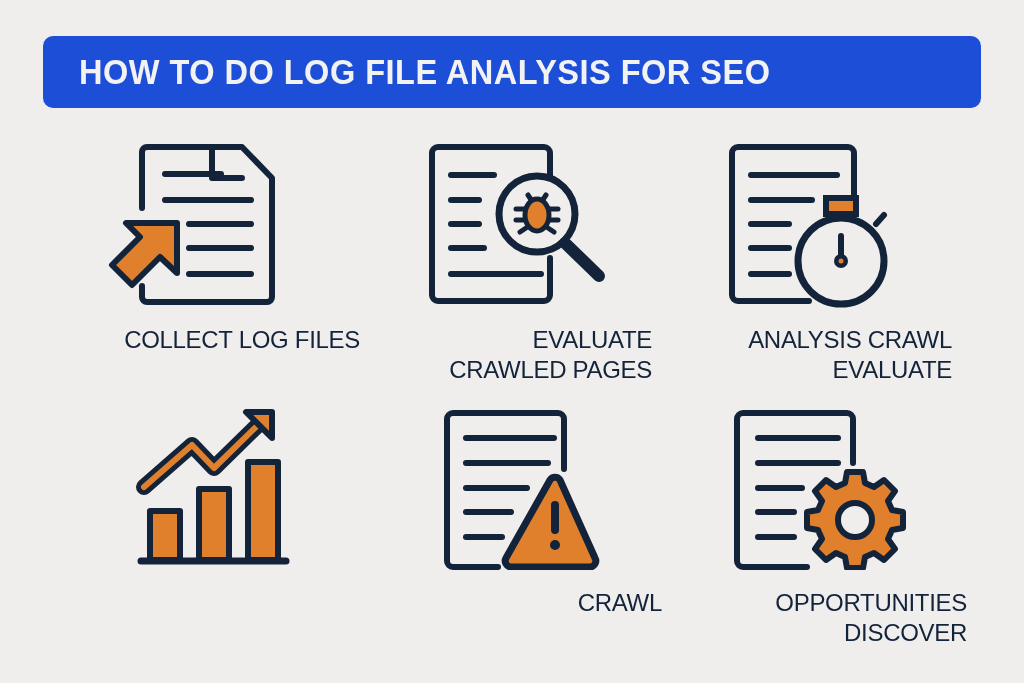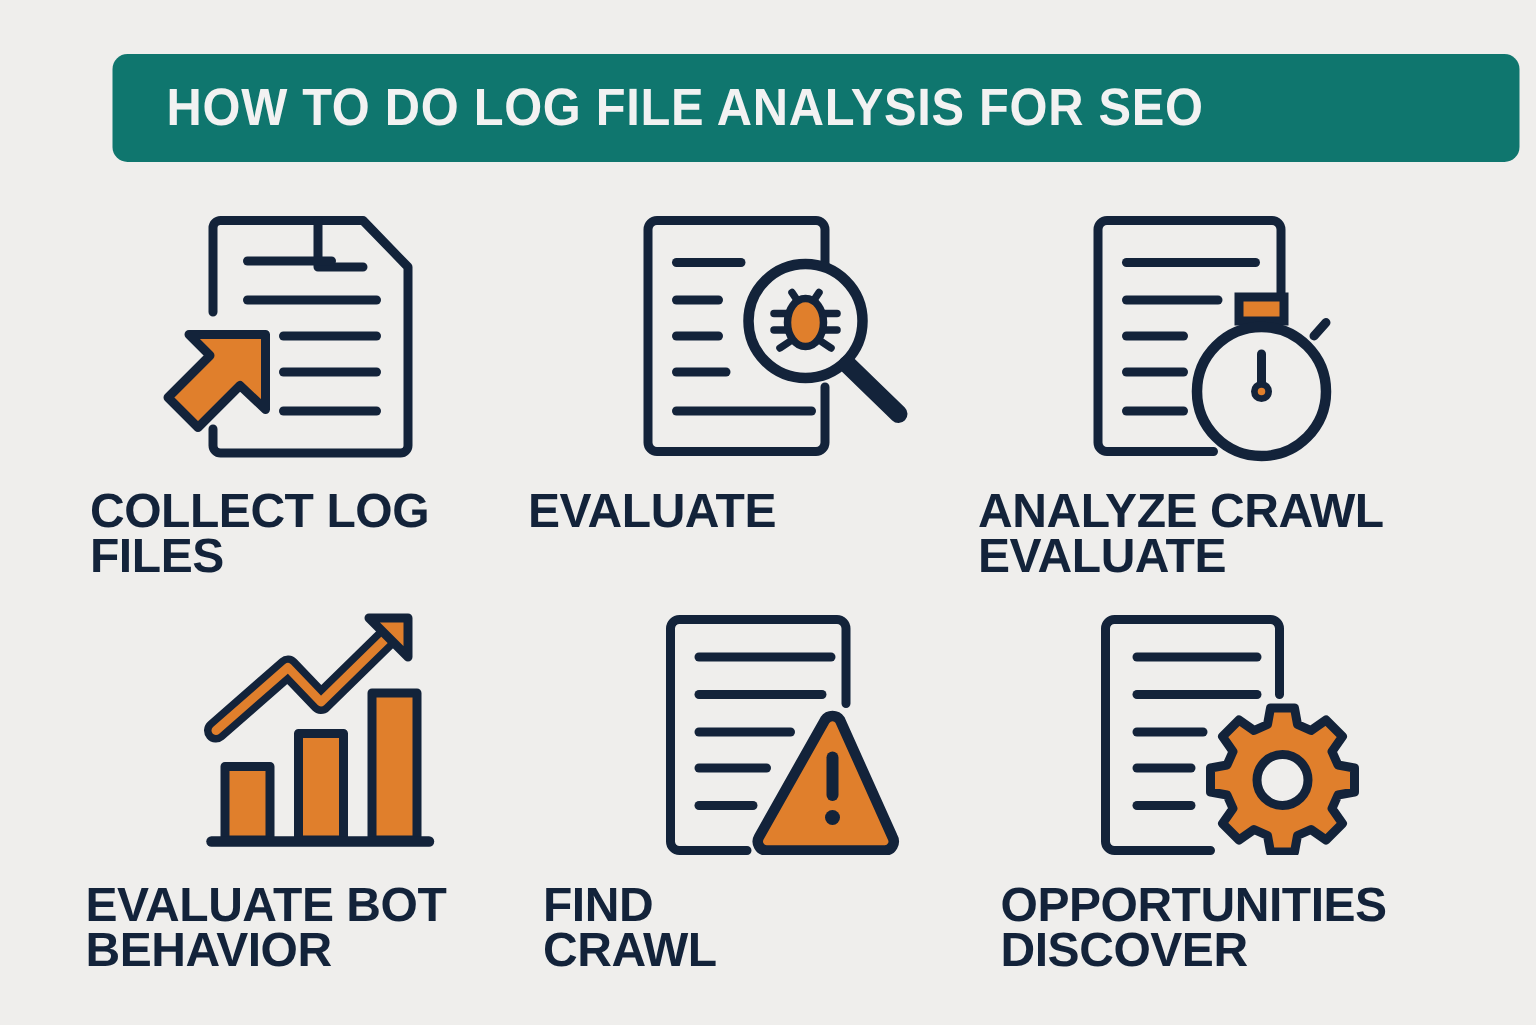--- a/index.html
+++ b/index.html
@@ -4,35 +4,35 @@
 <style>
   html, body { margin:0; padding:0; }
   body {
     width:1024px; height:683px; overflow:hidden;
     background:#efeeec;
     font-family:"Liberation Sans", "DejaVu Sans", sans-serif;
     position:relative;
   }
   .banner {
     position:absolute; left:43px; top:36px; width:938px; height:72px;
-    background:#0f766e; border-radius:10px;
-    display:flex; align-items:center;margin-left:32px;
+    background:#1d4ed8; border-radius:10px;
+    display:flex; align-items:center;
   }
   .banner-title {
     margin-left:36px;
     color:#f2f2f2; font-weight:bold; font-size:35px;
     letter-spacing:0.5px;
     transform:scaleX(0.93); transform-origin:left center;
     white-space:nowrap;
   }
   .step { position:absolute; width:300px; }
   .step svg { position:absolute; }
   .label {
-    position:absolute; left:0; width:300px; text-align:left;
-    color:#13233a; font-weight:bold; font-size:32px; line-height:30px;
+    position:absolute; left:0; width:300px; text-align:right;
+    color:#13233a; font-weight:normal; font-size:24px; line-height:30px;
     letter-spacing:-0.3px;
   }
 </style>
 </head>
 <body>
 
 <div class="banner">
   <div class="banner-title">HOW TO DO LOG FILE ANALYSIS FOR SEO</div>
 </div>
 
@@ -73,20 +73,21 @@
       <line x1="125" y1="69" x2="134" y2="69"></line>
       <line x1="92" y1="80" x2="101" y2="80"></line>
       <line x1="125" y1="80" x2="134" y2="80"></line>
       <line x1="96" y1="92" x2="102" y2="88"></line>
       <line x1="130" y1="92" x2="124" y2="88"></line>
     </g>
     <ellipse cx="113" cy="75" rx="12" ry="16" fill="#e07f2c" stroke="#13233a" stroke-width="5"></ellipse>
   </svg>
   <div class="label" style="top:185px;">
     <div>EVALUATE</div>
+    <div>CRAWLED PAGES</div>
   </div>
 </div>
 
 <div class="step" style="left:652px; top:140px; height:250px;">
   <svg style="left:72px; top:0px;" width="190" height="170" viewBox="0 0 190 170">
     <g fill="none" stroke="#13233a" stroke-width="6" stroke-linecap="round" stroke-linejoin="round">
       <path d="M130 58 V13 a6 6 0 0 0 -6 -6 H14 a6 6 0 0 0 -6 6 V155 a6 6 0 0 0 6 6 H85"></path>
       <line x1="27" y1="35" x2="113" y2="35"></line>
       <line x1="27" y1="60" x2="88" y2="60"></line>
       <line x1="27" y1="84" x2="65" y2="84"></line>
@@ -94,59 +95,54 @@
       <line x1="27" y1="134" x2="65" y2="134"></line>
     </g>
     <rect x="102" y="58" width="30" height="16" fill="#e07f2c" stroke="#13233a" stroke-width="6"></rect>
     <line x1="152" y1="84" x2="160" y2="75" stroke="#13233a" stroke-width="6" stroke-linecap="round"></line>
     <circle cx="117" cy="121" r="43" fill="#efeeec" stroke="#13233a" stroke-width="7"></circle>
     <line x1="117" y1="96" x2="117" y2="118" stroke="#13233a" stroke-width="6" stroke-linecap="round"></line>
     <circle cx="117" cy="121" r="7" fill="#13233a"></circle>
     <circle cx="117" cy="121" r="2.5" fill="#e07f2c"></circle>
   </svg>
   <div class="label" style="top:185px;">
-    <div>ANALYZE CRAWL</div>
+    <div>ANALYSIS CRAWL</div>
     <div>EVALUATE</div>
   </div>
 </div>
 
 <div class="step" style="left:57px; top:400px; height:250px;">
   <svg style="left:65px; top:0px;" width="180" height="170" viewBox="0 0 180 170">
     <polyline points="22,87 70,45 92,68 138,23" fill="none" stroke="#13233a" stroke-width="16" stroke-linejoin="round" stroke-linecap="round"></polyline>
     <polyline points="22,87 70,45 92,68 138,23" fill="none" stroke="#e07f2c" stroke-width="6" stroke-linejoin="round" stroke-linecap="round"></polyline>
     <path d="M124 12 H150 V38 Z" fill="#e07f2c" stroke="#13233a" stroke-width="6" stroke-linejoin="round"></path>
     <g fill="#e07f2c" stroke="#13233a" stroke-width="6" stroke-linejoin="round">
       <rect x="28" y="111" width="30" height="49"></rect>
       <rect x="77" y="89" width="30" height="71"></rect>
       <rect x="126" y="62" width="30" height="98"></rect>
     </g>
     <line x1="19" y1="161" x2="164" y2="161" stroke="#13233a" stroke-width="7" stroke-linecap="round"></line>
   </svg>
-  <div class="label" style="top:188px;">
-    <div>EVALUATE BOT</div>
-    <div>BEHAVIOR</div>
-  </div>
 </div>
 
 <div class="step" style="left:362px; top:400px; height:250px;">
   <svg style="left:62px; top:0px;" width="190" height="170" viewBox="0 0 190 170">
     <g fill="none" stroke="#13233a" stroke-width="6" stroke-linecap="round" stroke-linejoin="round">
       <path d="M140 69 V19 a6 6 0 0 0 -6 -6 H29 a6 6 0 0 0 -6 6 V161 a6 6 0 0 0 6 6 H74"></path>
       <line x1="42" y1="38" x2="130" y2="38"></line>
       <line x1="42" y1="63" x2="124" y2="63"></line>
       <line x1="42" y1="88" x2="103" y2="88"></line>
       <line x1="42" y1="112" x2="87" y2="112"></line>
       <line x1="42" y1="137" x2="78" y2="137"></line>
     </g>
     <path d="M126 80 L82 158 a6 6 0 0 0 5 9 H166 a6 6 0 0 0 5 -9 L136 80 a6 6 0 0 0 -10 0 Z" fill="#e07f2c" stroke="#13233a" stroke-width="7" stroke-linejoin="round"></path>
     <line x1="131" y1="105" x2="131" y2="130" stroke="#13233a" stroke-width="8" stroke-linecap="round"></line>
     <circle cx="131" cy="145" r="5" fill="#13233a"></circle>
   </svg>
   <div class="label" style="top:188px;">
-    <div>FIND</div>
     <div>CRAWL</div>
   </div>
 </div>
 
 <div class="step" style="left:667px; top:400px; height:250px;">
   <svg style="left:57px; top:0px;" width="190" height="170" viewBox="0 0 190 170">
     <g fill="none" stroke="#13233a" stroke-width="6" stroke-linecap="round" stroke-linejoin="round">
       <path d="M129 63 V19 a6 6 0 0 0 -6 -6 H19 a6 6 0 0 0 -6 6 V161 a6 6 0 0 0 6 6 H83"></path>
       <line x1="34" y1="38" x2="114" y2="38"></line>
       <line x1="34" y1="63" x2="114" y2="63"></line>

